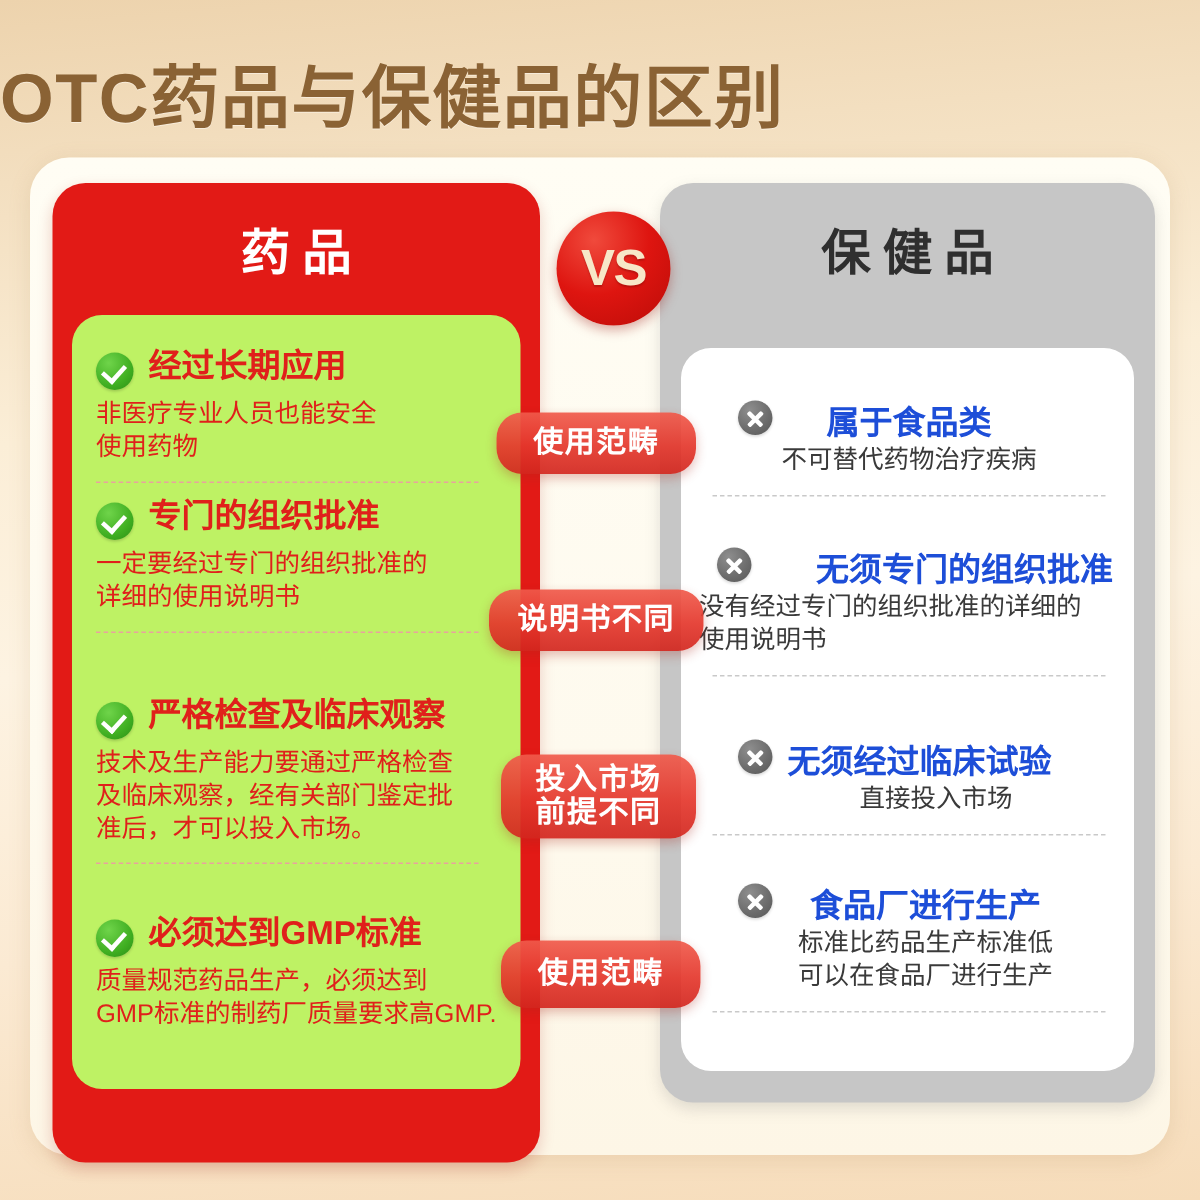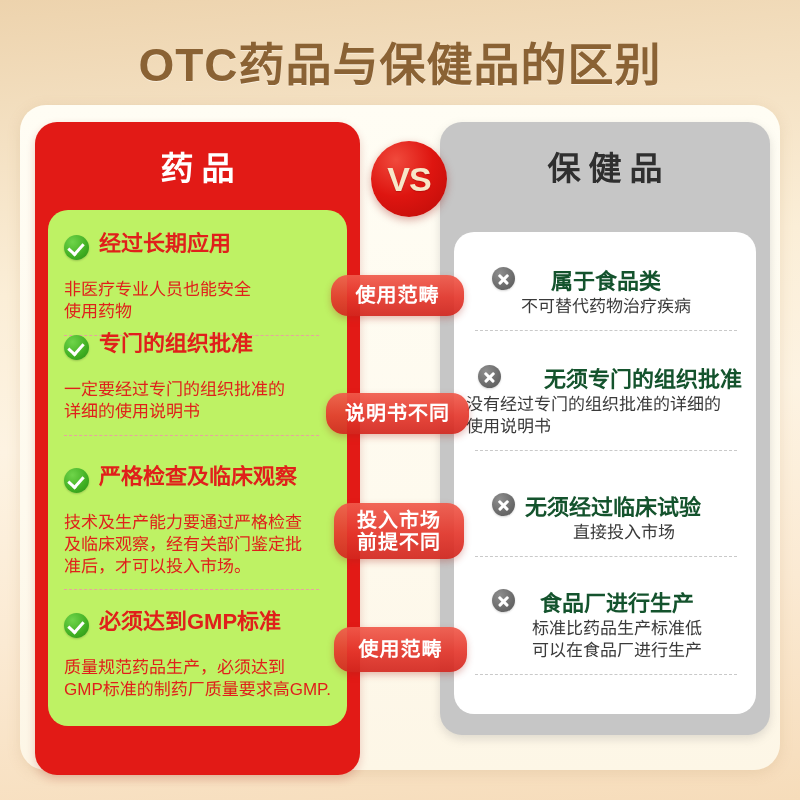--- a/index.html
+++ b/index.html
@@ -9,21 +9,20 @@
     font-family:"Liberation Sans","DejaVu Sans",sans-serif;
     background:linear-gradient(175deg,#edd3ad 0%,#f3dfc0 14%,#fbeed7 34%,#fdf3e2 52%,#fbead3 74%,#f6dcba 100%);
     overflow:hidden;
     -webkit-font-smoothing:antialiased;
   }
   .stage{position:relative;width:800px;height:800px;}
 
   
   .title{
     position:absolute;left:0;top:28px;width:800px;
-    text-align:center;
     font-size:46px;font-weight:bold;letter-spacing:1px;
     color:#8a6234;
     text-shadow:0 1px 0 rgba(255,255,255,.45);
   }
 
   
   .card{
     position:absolute;left:20px;top:105px;width:760px;height:665px;
     background:linear-gradient(180deg,#fffdf4 0%,#fefaee 60%,#fdf6e6 100%);
     border-radius:26px;
@@ -94,27 +93,27 @@
     background:#ffffff;border-radius:1px;
   }
   .icon-x::before{transform:rotate(45deg);}
   .icon-x::after{transform:rotate(-45deg);}
 
   .item-title{font-weight:bold;line-height:1.1;}
   .item-desc{line-height:1.28;}
 
   
   .panel-left .item-title{color:#e0201b;font-size:22px;margin-left:10px;}
-  .panel-left .item-desc{color:#e0201b;font-size:17px;margin-top:19px;}
+  .panel-left .item-desc{color:#e0201b;font-size:17px;margin-top:5px;}
   .panel-left .divider{
     border-top:1px dashed #e8a39e;margin-top:12px;width:255px;
   }
 
   
-  .panel-right .item-title{color:#14532d;font-size:22px;margin-top:12px;}
+  .panel-right .item-title{color:#1d4ed8;font-size:22px;margin-top:12px;}
   .panel-right .item-desc{color:#3a3a3a;font-size:17px;margin-top:6px;}
   .panel-right .divider{
     border-top:1px dashed #c9c9c9;margin-top:12px;width:262px;
   }
   .panel-right .item{width:272px;left:16px;}
   .panel-right .head-row{
     display:flex;align-items:center;justify-content:flex-end;gap:0;
   }
   .panel-right .head-row .icon-x{position:absolute;left:22px;top:2px;}
   .panel-right .t-center{text-align:center;}

